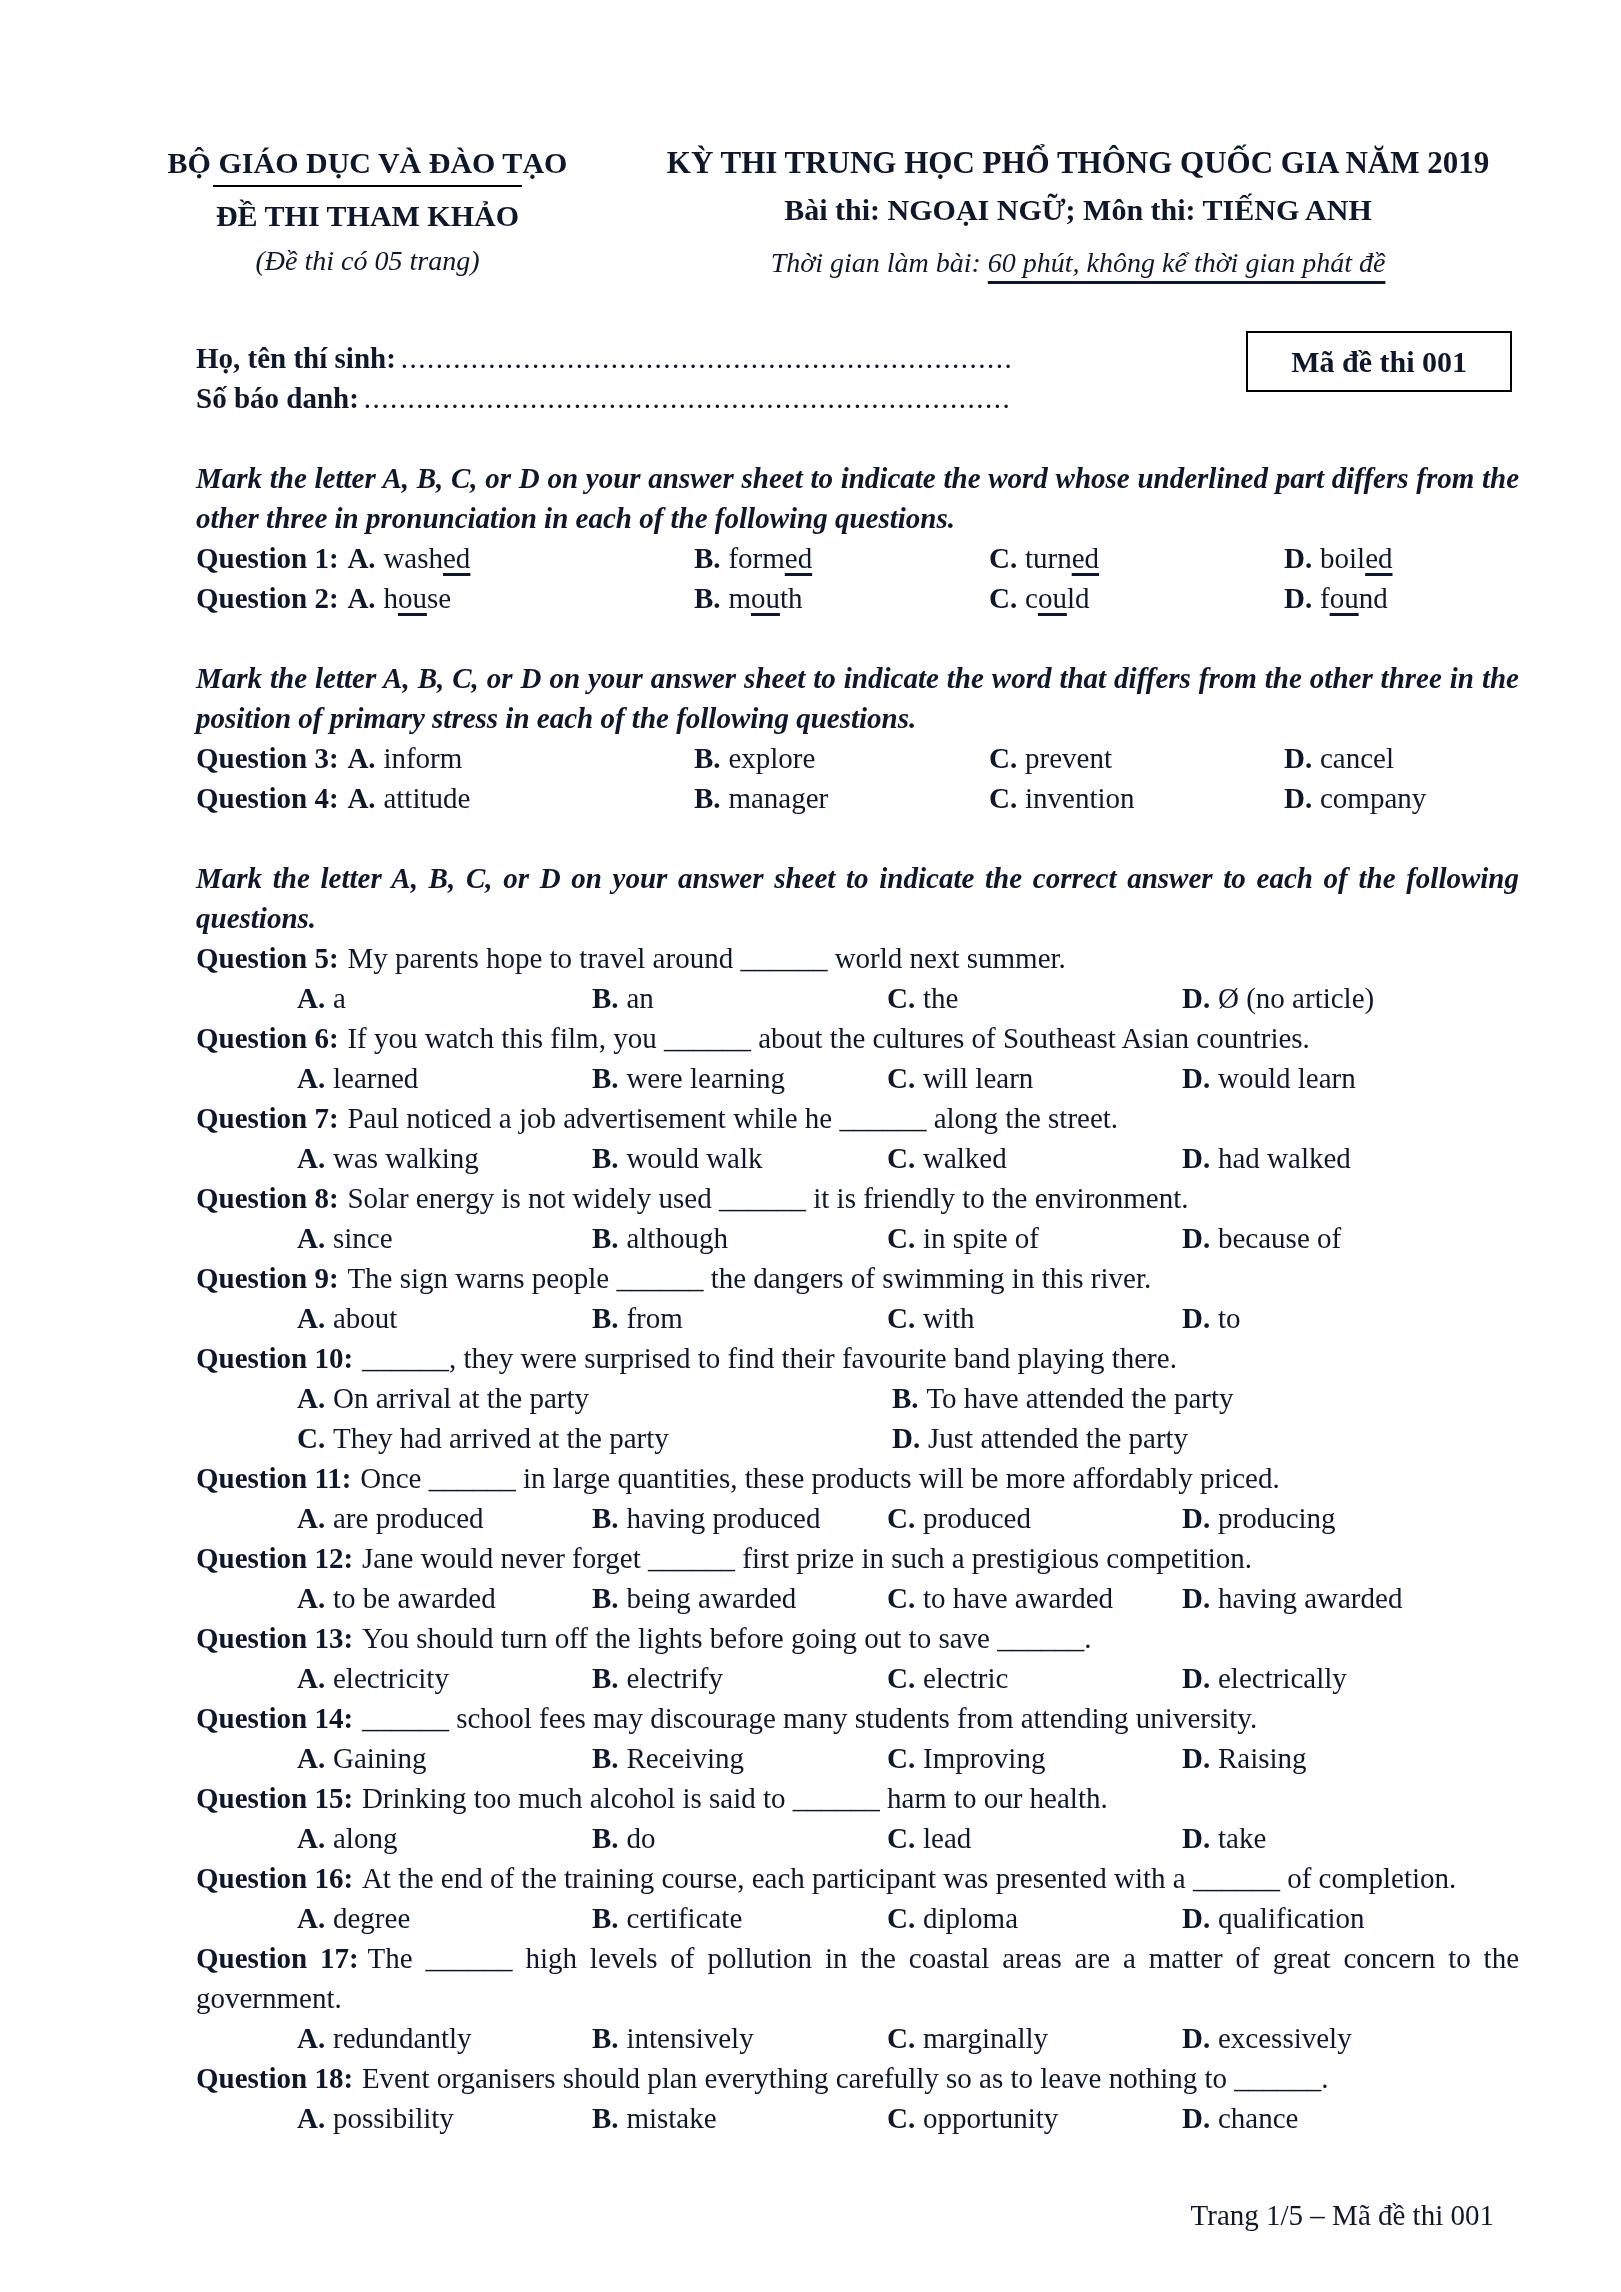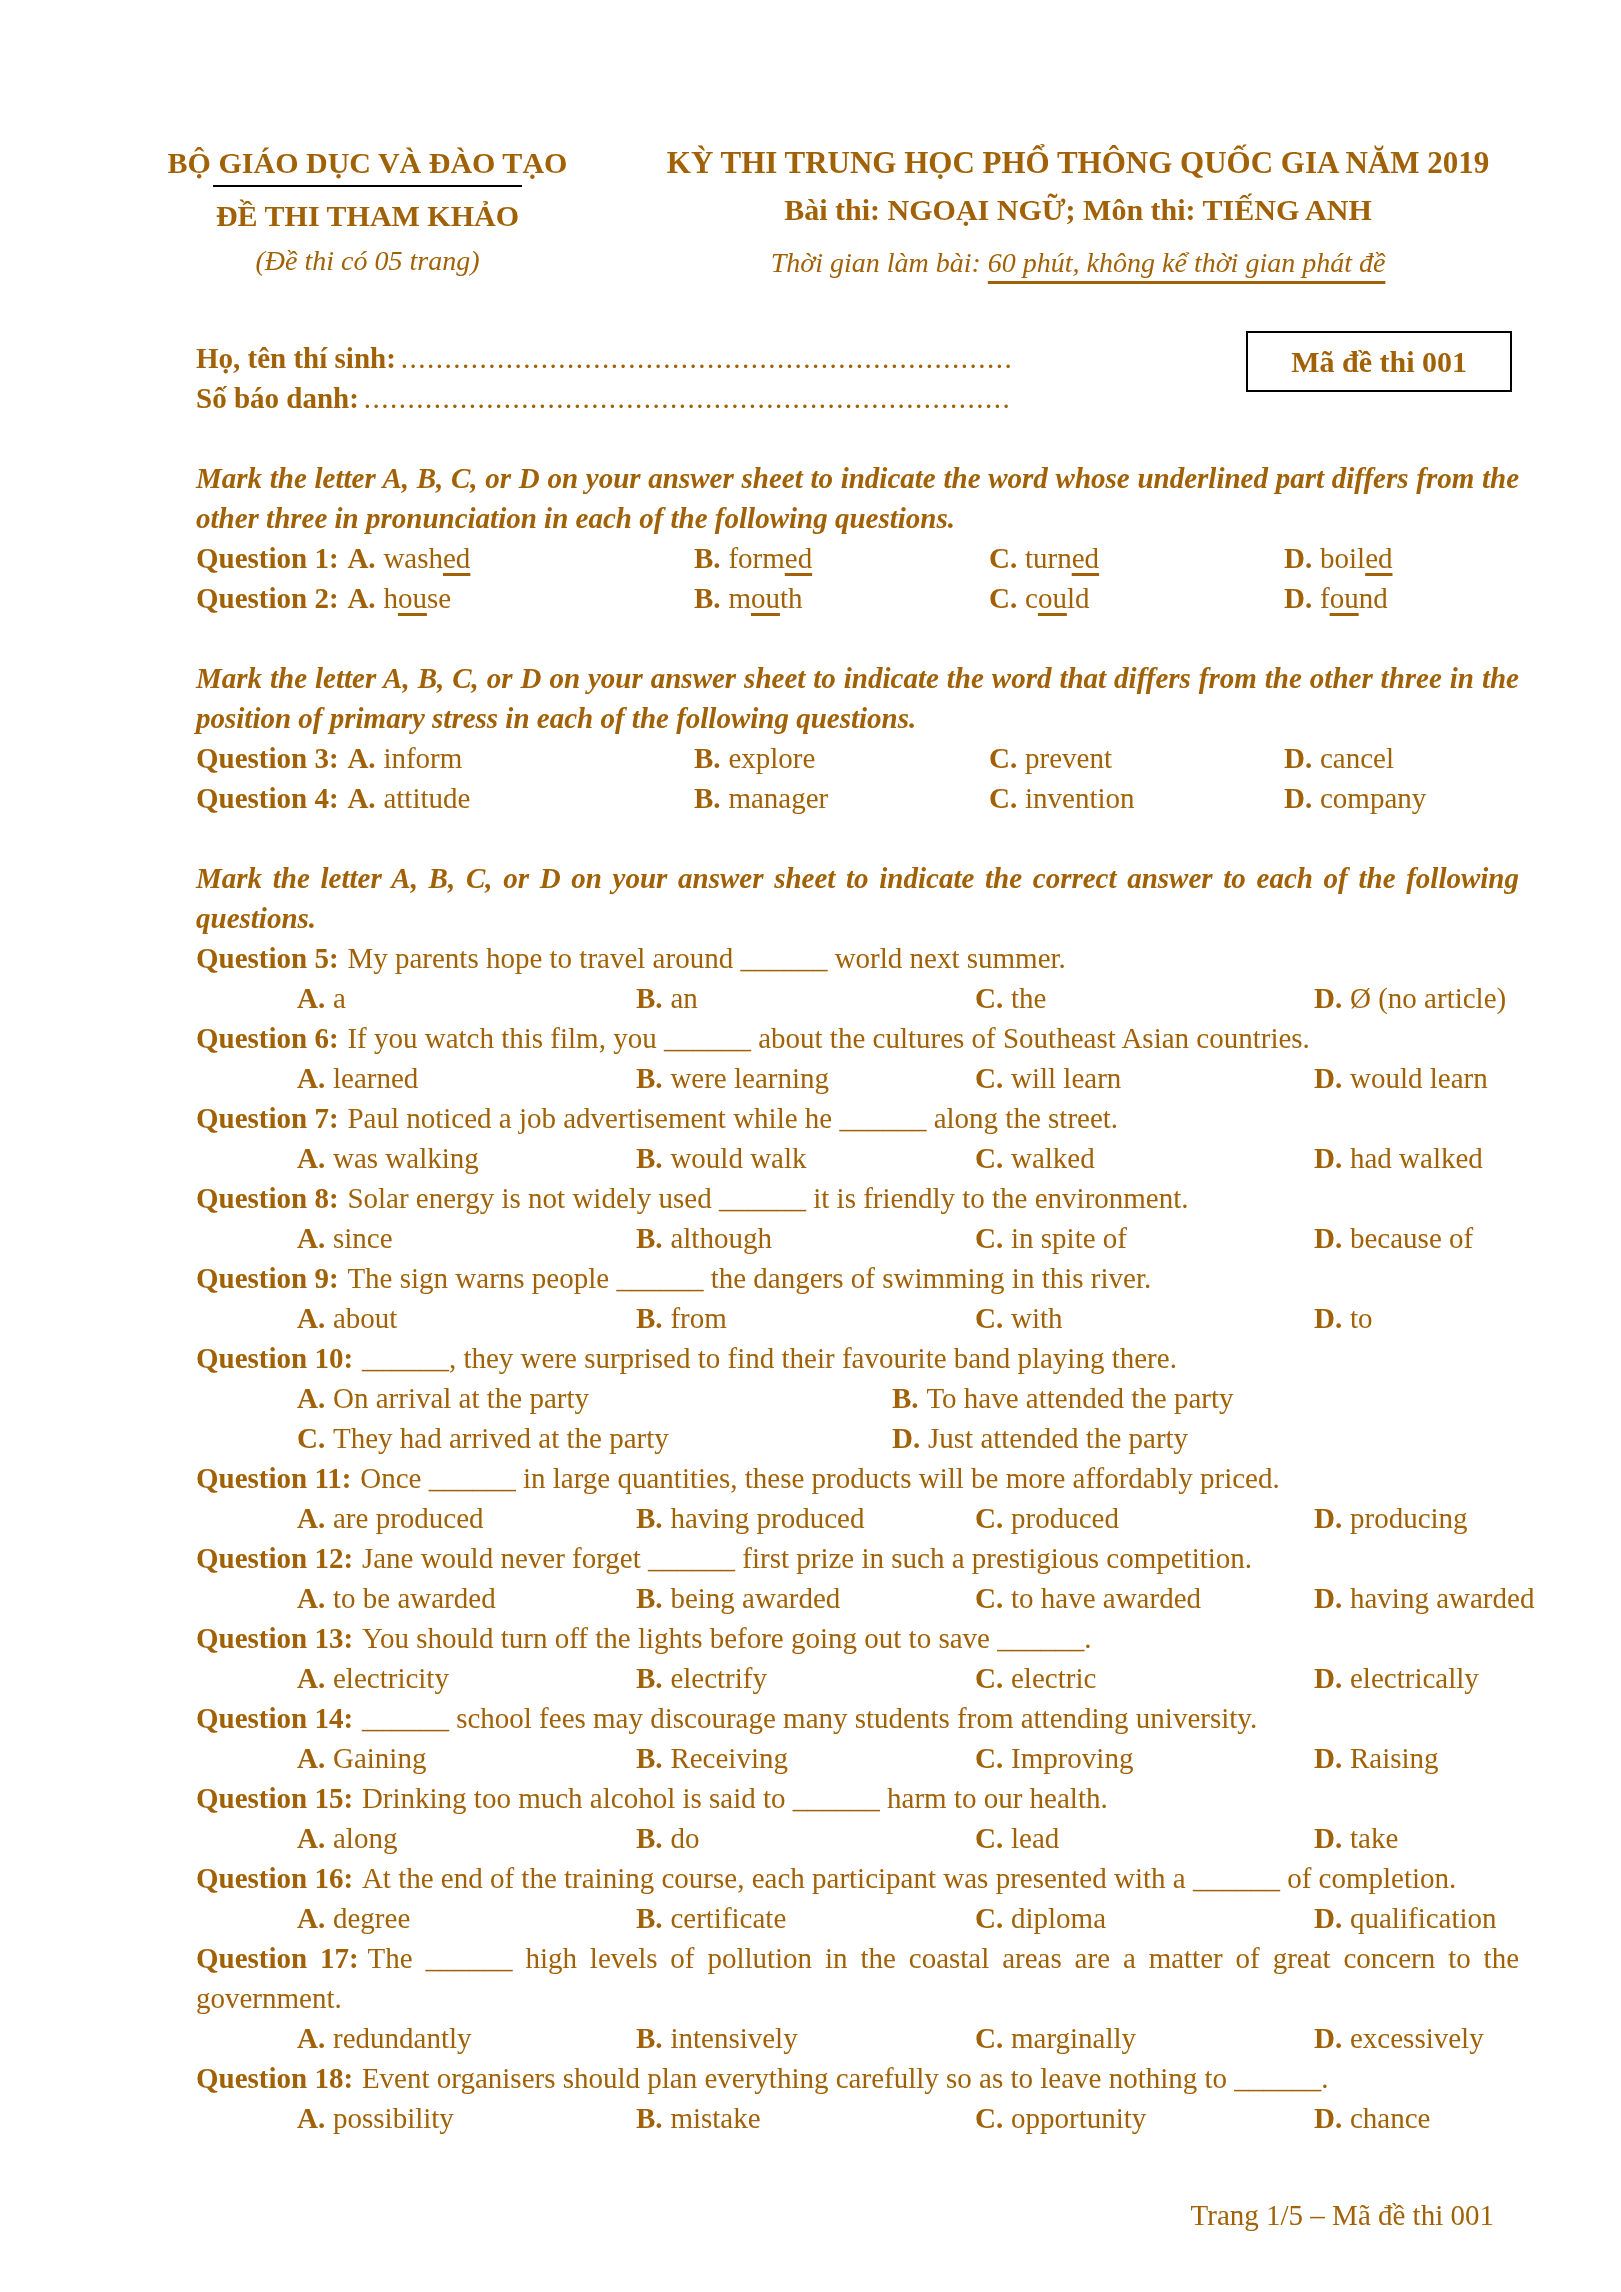--- a/index.html
+++ b/index.html
@@ -1,21 +1,21 @@
 <!DOCTYPE html>
 <html><head>
 <meta charset="utf-8">
 <style>
   html,body{margin:0;padding:0;background:#fff;}
   .page{
     position:relative;
     width:1621px;height:2293px;
     box-sizing:border-box;
     padding:143px 102px 0 196px;
-    background:#fff;color:#a16207;
+    background:#fff;color:#0f172a;
     font-family:"Liberation Serif","DejaVu Serif",serif;
     font-size:29px;line-height:40px;
     overflow:hidden;
   }
   
   .hdr{display:flex;margin-left:-59px;}
   .hdr-left{width:461px;text-align:center;flex:0 0 auto;}
   .hdr-right{flex:1;text-align:center;padding-left:39px;}
   .h-b{font-weight:bold;font-size:30px;line-height:39px;}
   .h-big{font-weight:bold;font-size:31px;line-height:39px;}
@@ -33,21 +33,21 @@
   .dots{flex:1;overflow:hidden;white-space:nowrap;letter-spacing:1.5px;margin-left:4.9px;}
   .code-box{margin-left:auto;margin-right:7px;margin-top:-7.8px;border:2.9px solid #000;
             font-weight:bold;font-size:30px;height:57px;line-height:57px;padding:0 43px;white-space:nowrap;}
   
   .instr{font-weight:bold;font-style:italic;text-align:justify;margin:40px 0 0 0;}
   .stem{margin:0;text-align:justify;}
   .qlabel{font-weight:bold;margin-right:8.8px;}
   .stemtext{}
   .orow{display:flex;}
   .orow .cell{flex:0 0 auto;white-space:nowrap;}
-  .r4{padding-left:101px;gap:44px;}
+  .r4{padding-left:101px;}
   .r4 .cell{min-width:295px;}
   .r4 .cell:last-child{min-width:0;}
   .r4i .cell:first-child{min-width:498px;}
   .r4i .cell{min-width:295px;}
   .r4i .cell:last-child{min-width:0;}
   .r2{padding-left:101px;}
   .r2 .cell:first-child{min-width:595px;}
   .olabel{font-weight:bold;}
   .otext{margin-left:7.8px;}
   .upart{text-decoration:underline;text-decoration-thickness:2.5px;text-underline-offset:4.9px;}

